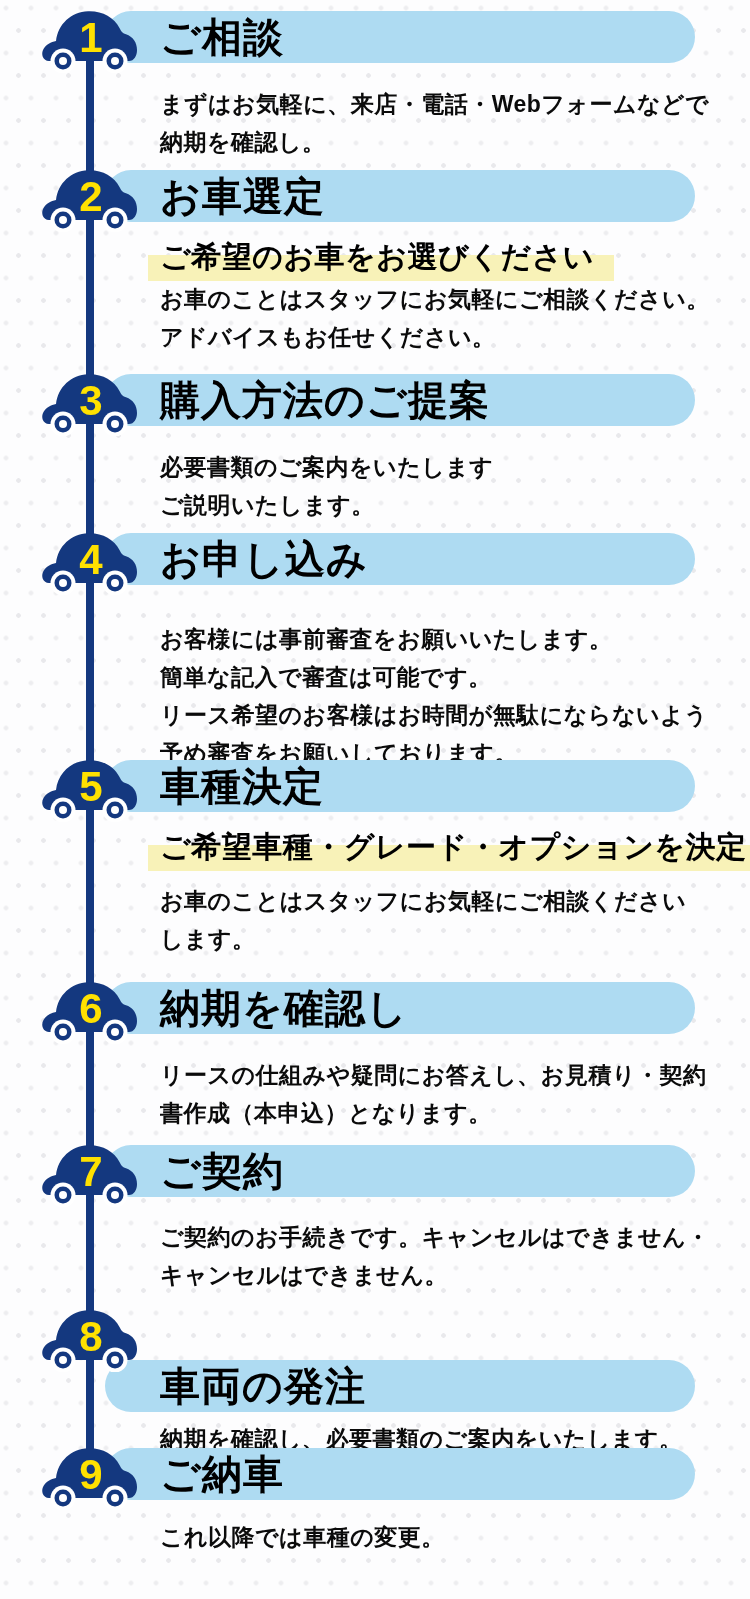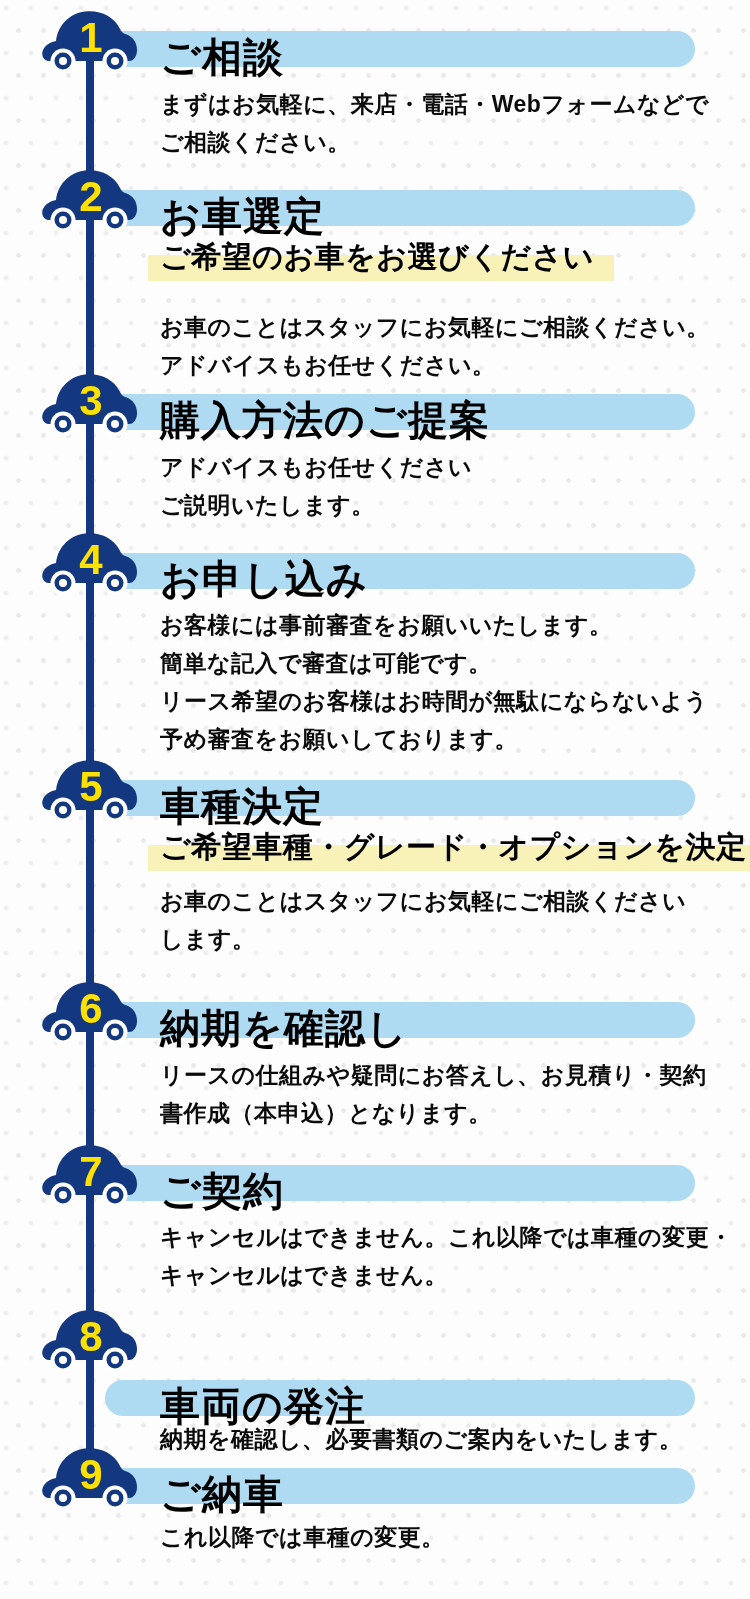--- a/index.html
+++ b/index.html
@@ -25,25 +25,24 @@
     background-position:6px 8px,18.5px 30.5px;
   }
   .timeline{
     position:absolute;left:86px;top:45px;
     width:8px;height:1420px;
     background:var(--navy);
     z-index:1;
   }
   .bar{
     position:absolute;left:105px;
-    width:590px;height:36px;
+    width:590px;height:52px;
     background:var(--bar-blue);
     border-radius:26px;
     z-index:2;
-    margin-top:20px;
   }
   .title{
     display:block;
     padding-left:55px;
     line-height:52px;
     font-size:40px;
     font-weight:900;
     letter-spacing:1px;
     color:#000;
     white-space:nowrap;
@@ -115,65 +114,65 @@
     <div class="bar" style="top:11px">
       <span class="title">ご相談</span>
     </div>
     <div class="car" style="top:9px">
       <svg class="car-svg" viewBox="0 0 104 64">
           <use href="#car-shape"></use>
         </svg>
       <span class="num">1</span>
     </div>
     <div class="desc" style="top:85px">まずはお気軽に、来店・電話・Webフォームなどで
-ご相談ください。</div>
+納期を確認し。</div>
   </div>
 
   <div>
     <div class="bar" style="top:170px">
       <span class="title">お車選定</span>
     </div>
     <div class="car" style="top:168px">
       <svg class="car-svg" viewBox="0 0 104 64">
           <use href="#car-shape"></use>
         </svg>
       <span class="num">2</span>
     </div>
     <div class="subtitle" style="top:241px">
       <span>ご希望のお車をお選びください</span>
     </div>
-    <div class="desc" style="top:308px">お車のことはスタッフにお気軽にご相談ください。
+    <div class="desc" style="top:280px">お車のことはスタッフにお気軽にご相談ください。
 アドバイスもお任せください。</div>
   </div>
 
   <div>
     <div class="bar" style="top:374px">
       <span class="title">購入方法のご提案</span>
     </div>
     <div class="car" style="top:372px">
       <svg class="car-svg" viewBox="0 0 104 64">
           <use href="#car-shape"></use>
         </svg>
       <span class="num">3</span>
     </div>
-    <div class="desc" style="top:448px">アドバイスもお任せください
+    <div class="desc" style="top:448px">必要書類のご案内をいたします
 ご説明いたします。</div>
   </div>
 
   <div>
     <div class="bar" style="top:533px">
       <span class="title">お申し込み</span>
     </div>
     <div class="car" style="top:531px">
       <svg class="car-svg" viewBox="0 0 104 64">
           <use href="#car-shape"></use>
         </svg>
       <span class="num">4</span>
     </div>
-    <div class="desc" style="top:606px">お客様には事前審査をお願いいたします。
+    <div class="desc" style="top:620px">お客様には事前審査をお願いいたします。
 簡単な記入で審査は可能です。
 リース希望のお客様はお時間が無駄にならないよう
 予め審査をお願いしております。</div>
   </div>
 
   <div>
     <div class="bar" style="top:760px">
       <span class="title">車種決定</span>
     </div>
     <div class="car" style="top:758px">
@@ -206,21 +205,21 @@
   <div>
     <div class="bar" style="top:1145px">
       <span class="title">ご契約</span>
     </div>
     <div class="car" style="top:1143px">
       <svg class="car-svg" viewBox="0 0 104 64">
           <use href="#car-shape"></use>
         </svg>
       <span class="num">7</span>
     </div>
-    <div class="desc" style="top:1218px">キャンセルはできません。これ以降では車種の変更・
+    <div class="desc" style="top:1218px">ご契約のお手続きです。キャンセルはできません・
 キャンセルはできません。</div>
   </div>
 
   <div>
     <div class="bar" style="top:1360px">
       <span class="title">車両の発注</span>
     </div>
     <div class="car" style="top:1308px">
       <svg class="car-svg" viewBox="0 0 104 64">
           <use href="#car-shape"></use>

